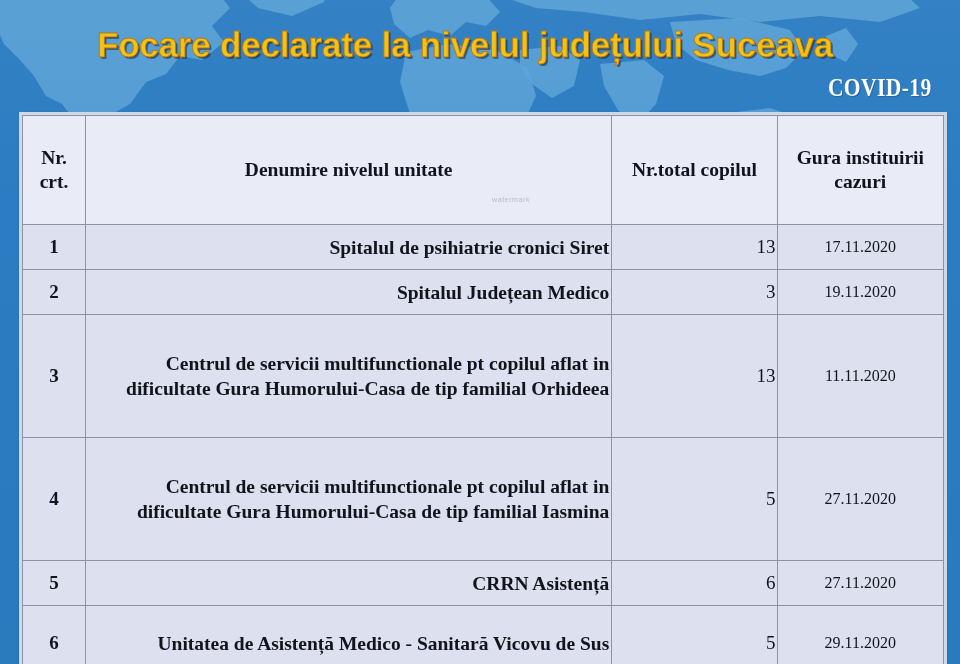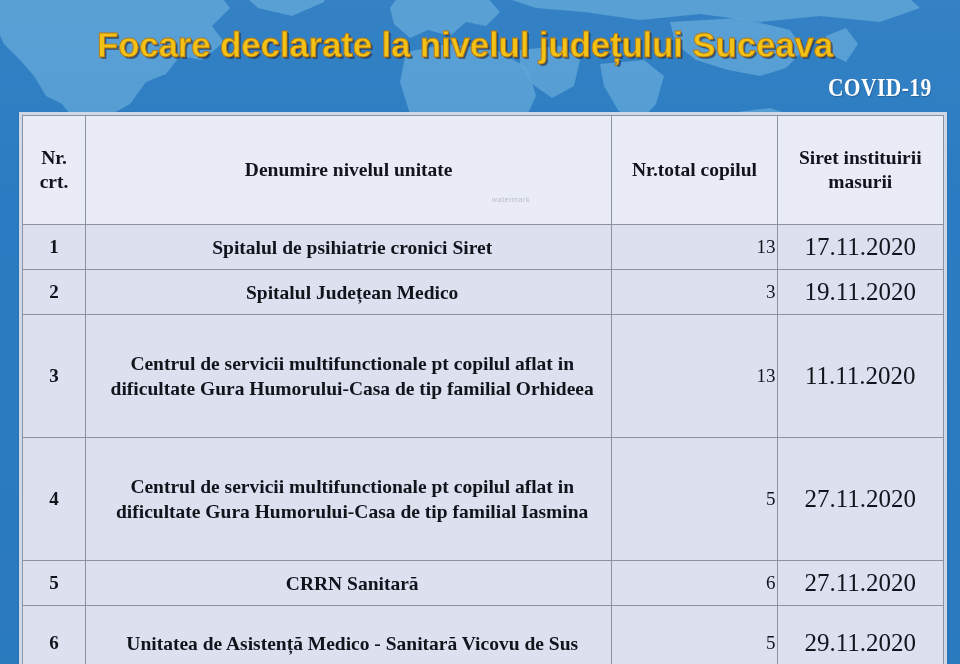--- a/index.html
+++ b/index.html
@@ -124,34 +124,34 @@
     font-size: 19px;
     line-height: 26px;
   }
   td.cell-nr {
     text-align: center;
     font-weight: bold;
     font-size: 19px;
   }
   td.cell-name {
     font-weight: bold;
-    text-align: center;
+    text-align: right;
     padding: 4px 2px 4px 9px;
     font-size: 19.5px;
     line-height: 25px;
   }
   td.cell-cases {
     text-align: right;
     font-weight: normal;
     font-size: 19px;
   }
   td.cell-date {
     text-align: center;
     font-weight: normal;
-    font-size: 25px;
+    font-size: 16px;
     margin-left: 28px;
   }
 
   tr.row-short td { height: 36px; }
   tr.row-tall  td { height: 114px; }
   tr.row-last  td { height: 66px; }
 
   
   .table-watermark {
     position: absolute;
@@ -224,22 +224,22 @@
       </colgroup>
       <thead>
         <tr>
           <th class="h-nr">
             <span>Nr.</span><br>
             <span>crt.</span>
           </th>
           <th class="h-name">Denumire nivelul unitate</th>
           <th>Nr.total copilul</th>
           <th>
-            <span>Siret instituirii</span><br>
-            <span>masurii</span>
+            <span>Gura instituirii</span><br>
+            <span>cazuri</span>
           </th>
         </tr>
       </thead>
       <tbody>
         <tr class="row-short">
           <td class="cell-nr">1</td>
           <td class="cell-name">Spitalul de psihiatrie cronici Siret</td>
           <td class="cell-cases">13</td>
           <td class="cell-date">17.11.2020</td>
         </tr>
@@ -256,21 +256,21 @@
           <td class="cell-date">11.11.2020</td>
         </tr>
         <tr class="row-tall">
           <td class="cell-nr">4</td>
           <td class="cell-name">Centrul de servicii multifunctionale pt copilul aflat in dificultate Gura Humorului-Casa de tip familial Iasmina</td>
           <td class="cell-cases">5</td>
           <td class="cell-date">27.11.2020</td>
         </tr>
         <tr class="row-short">
           <td class="cell-nr">5</td>
-          <td class="cell-name">CRRN Sanitară</td>
+          <td class="cell-name">CRRN Asistență</td>
           <td class="cell-cases">6</td>
           <td class="cell-date">27.11.2020</td>
         </tr>
         <tr class="row-last">
           <td class="cell-nr">6</td>
           <td class="cell-name">Unitatea de Asistență Medico - Sanitară Vicovu de Sus</td>
           <td class="cell-cases">5</td>
           <td class="cell-date">29.11.2020</td>
         </tr>
       </tbody>

